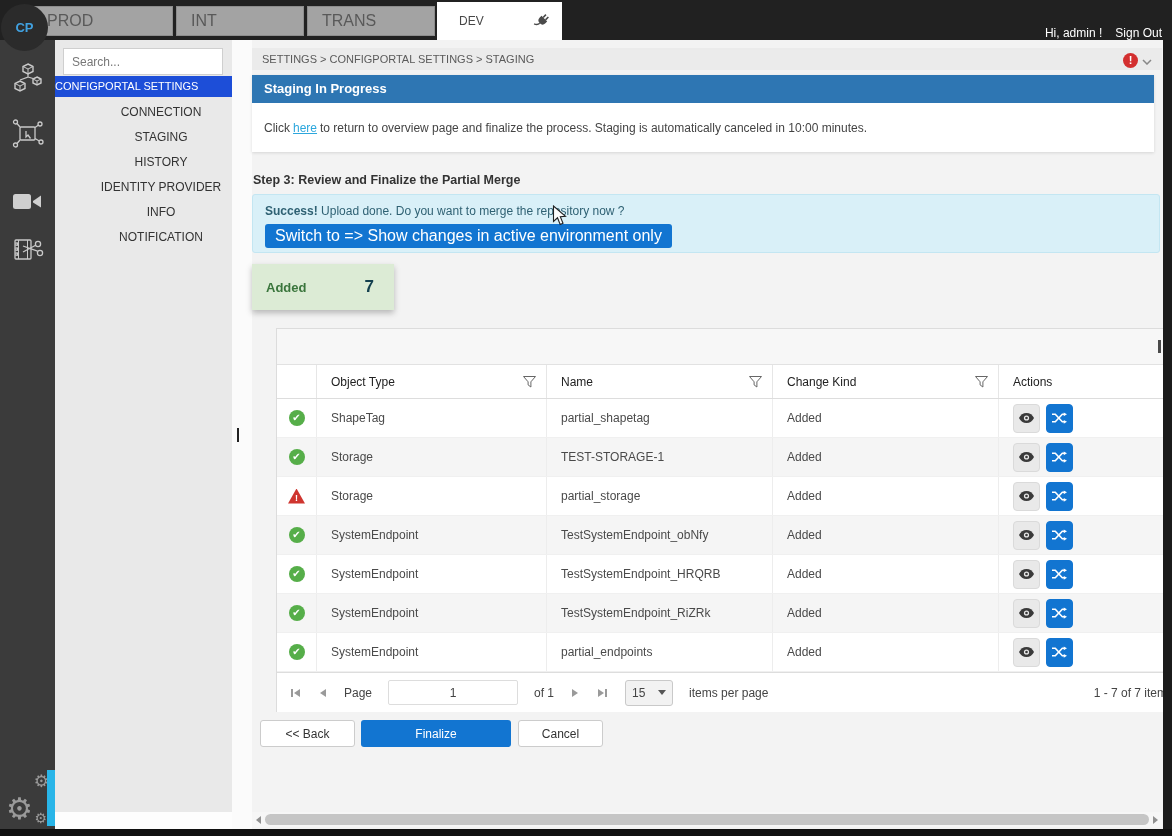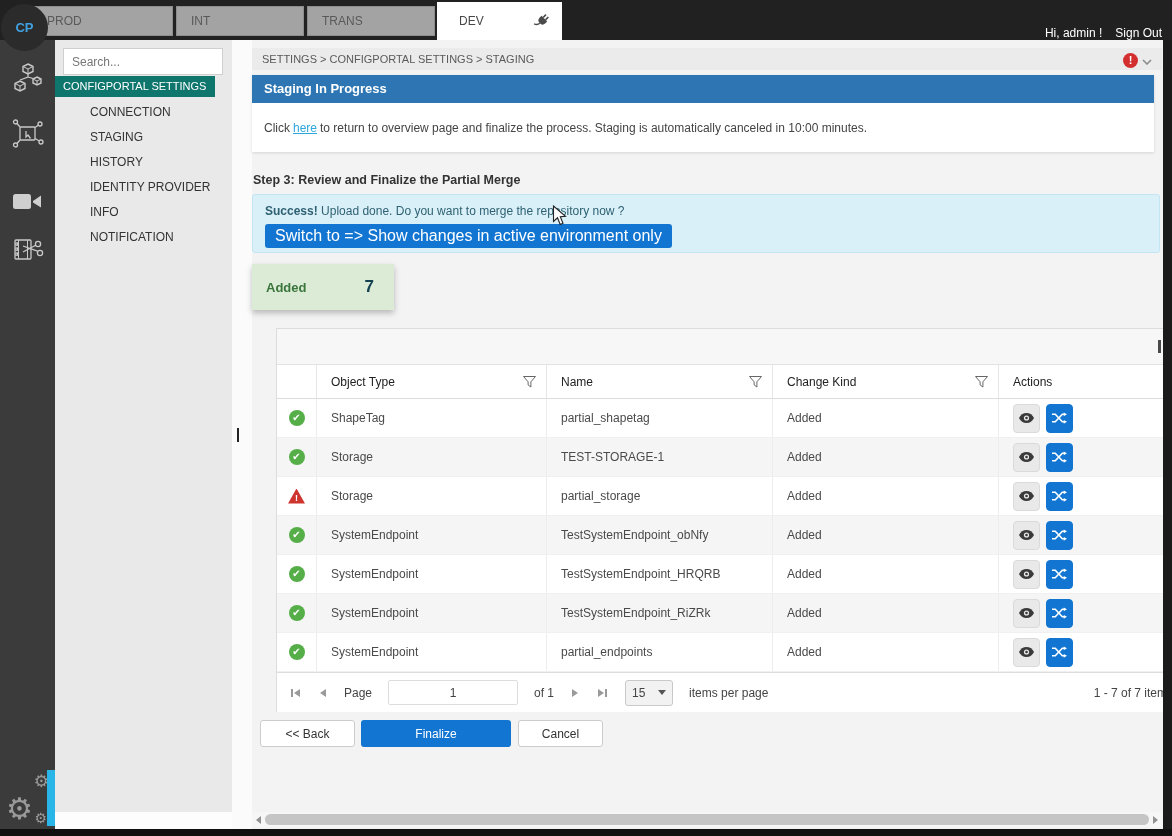--- a/index.html
+++ b/index.html
@@ -5,21 +5,21 @@
   * { margin:0; padding:0; box-sizing:border-box; }
   html,body { background:#555; }
   body { font-family:"Liberation Sans","DejaVu Sans",sans-serif; }
   #screen { position:relative; width:1172px; height:836px; overflow:hidden; background:#fdfdfd; margin:0 auto; }
 
   
   .topbar { position:absolute; left:0; top:0; width:1172px; height:40px; background:#212121; }
   .logo { position:absolute; left:1px; top:4px; width:47px; height:47px; border-radius:50%; background:#2b2b2b;
           color:#41a1e0; display:flex; align-items:center; justify-content:center; font-size:13px; font-weight:bold; z-index:6; }
   .tab { position:absolute; top:6px; height:30px; background:#a3a3a3; border:1px solid #8d8d8d; color:#595959;
-         font-size:12px; display:flex; align-items:center; padding-left:14px; cursor:pointer; }
+         font-size:16px; display:flex; align-items:center; padding-left:14px; cursor:pointer; }
   .tab-prod { left:32px; width:141px; }
   .tab-int  { left:176px; width:128px; }
   .tab-trans{ left:307px; width:128px; }
   .tab-active { position:absolute; left:437px; top:2px; width:125px; height:38px; background:#ffffff; color:#474747;
                 font-size:12px; display:flex; align-items:center; padding-left:22px; cursor:pointer; z-index:4; }
   .tab-active .plug { position:absolute; right:12px; top:11px; }
   .userbox { position:absolute; right:10px; top:0; height:40px; display:flex; align-items:flex-end; gap:13px; color:#fff; font-size:12px; }
   .signout { cursor:pointer; }
 
   
@@ -30,23 +30,23 @@
   .gears .g1 { position:absolute; left:0; bottom:1px; font-size:30px; line-height:1; }
   .gears .g2 { position:absolute; right:3px; top:0;  font-size:17px; line-height:1; }
   .gears .g3 { position:absolute; right:5px; bottom:0; font-size:14px; line-height:1; }
   .rail-indicator { position:absolute; right:0; bottom:3px; width:8px; height:56px; background:#29b5e8; }
 
   
   .sidebar { position:absolute; left:55px; top:40px; width:177px; height:772px; background:#e9e9e9; }
   .search { position:absolute; left:8px; top:8px; width:160px; height:27px; border:1px solid #cfcfcf; background:#fff;
             font-size:12px; color:#555; padding:0 8px; font-family:inherit; }
   .search::placeholder { color:#777; }
-  .side-header { position:absolute; left:0; top:36px; width:160px; height:21px; background:#0f766e; color:#fff;
-                 font-size:11px; line-height:21px; padding-left:8px; }
-  .side-nav { position:absolute; left:0; top:60px; width:177px; }
+  .side-header { position:absolute; left:0; top:36px; width:177px; height:21px; background:#1d4ed8; color:#fff;
+                 font-size:11px; line-height:21px; }
+  .side-nav { position:absolute; left:0; top:60px; width:177px;text-align:center; }
   .side-item { height:25px; line-height:25px; padding-left:35px; font-size:12px; color:#333; cursor:pointer; }
 
   .gap-col { position:absolute; left:232px; top:40px; width:20px; height:789px; background:#fbfbfb; }
   .ibeam { position:absolute; left:5px; top:388px; width:1.5px; height:14px; background:#222; }
 
   
   .content { position:absolute; left:252px; top:40px; width:911px; height:789px; background:#f3f3f3; }
   .breadcrumb-bar { position:absolute; left:0; top:8px; width:910px; height:22px; background:#ebebeb; color:#5a5a5a;
                     font-size:11px; line-height:22px; padding-left:10px; }
   .alert-wrap { position:absolute; top:11px; right:11px; display:flex; align-items:center; gap:4px; cursor:pointer; }

